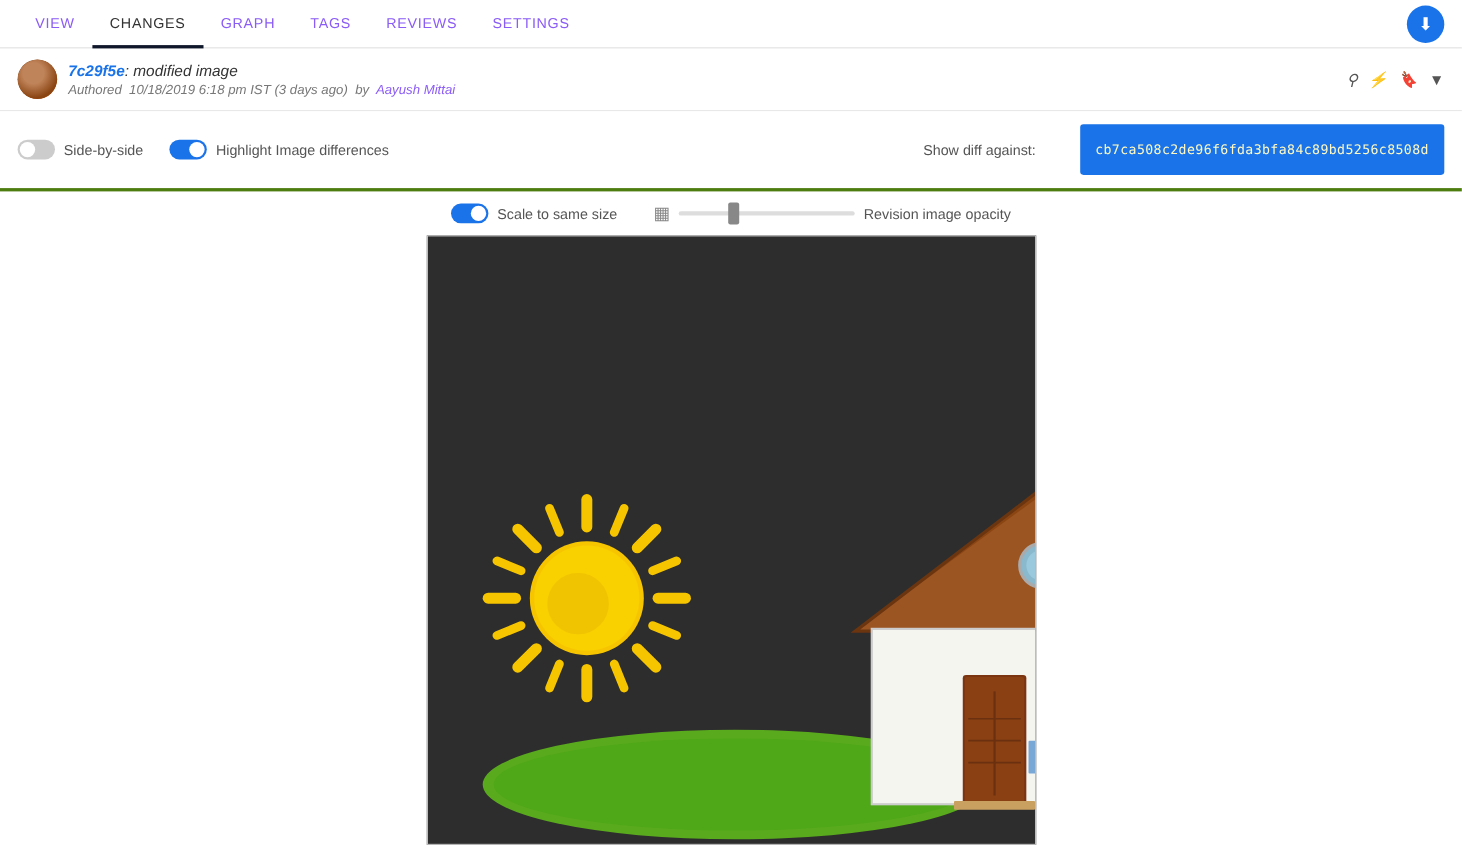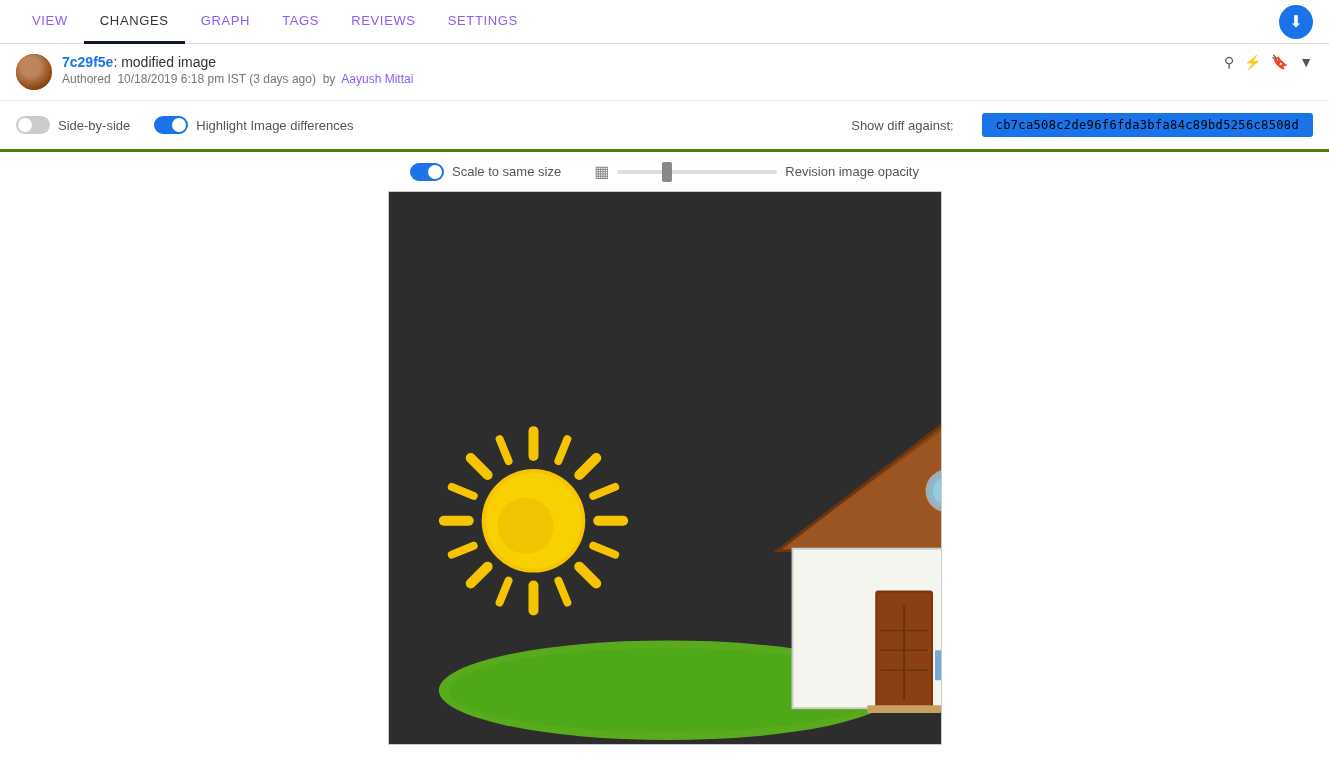--- a/index.html
+++ b/index.html
@@ -23,23 +23,24 @@
     .nav-item.active { color: #333; border-bottom: 3px solid #0f172a; }
     .nav-spacer { flex: 1; }
     .nav-download {
       width: 34px; height: 34px; border-radius: 50%;
       background: #1a73e8; display: flex; align-items: center; justify-content: center;
       cursor: pointer; color: #fff; font-size: 16px;
     }
 
     
     .commit-bar {
-      display: flex; align-items: flex-start;
+      display: flex; align-items: center;
       padding: 10px 16px;
       border-bottom: 1px solid #e8e8e8;
+      font-style: italic;
     }
     .avatar {
       width: 36px; height: 36px; border-radius: 50%;
       background: linear-gradient(135deg, #8B4513 40%, #D2691E 100%);
       margin-right: 10px; flex-shrink: 0; overflow: hidden;
       display: flex; align-items: center; justify-content: center;
     }
     .avatar-inner {
       width: 36px; height: 36px;
       background: radial-gradient(circle at 40% 35%, #c0845a 30%, #8B4513 70%);
@@ -66,25 +67,25 @@
       position: relative; cursor: pointer; transition: background 0.2s;
     }
     .toggle-switch.on { background: #1a73e8; }
     .toggle-knob {
       position: absolute; top: 2px; left: 2px;
       width: 14px; height: 14px; border-radius: 50%; background: #fff;
       transition: left 0.2s;
     }
     .toggle-switch.on .toggle-knob { left: 18px; }
     .diff-spacer { flex: 1; }
-    .show-diff-label { color: #555; font-size: 13px; margin-right: 4px; }
+    .show-diff-label { color: #555; font-size: 13px; margin-right: 16px; }
     .diff-hash-btn {
-      background: #1a73e8; color: #000000;
+      background: #1a73e8; color: #fef9c3;
       border: none; border-radius: 3px;
-      padding: 5px 14px; font-size: 12px;
+      padding: 16px 14px; font-size: 12px;
       cursor: pointer; font-family: monospace; letter-spacing: 0.03em;
     }
 
     
     .image-controls {
       display: flex; align-items: center; justify-content: center;
       padding: 10px 16px; gap: 13px;
       position: relative;
     }
     .scale-toggle { display: flex; align-items: center; gap: 8px; color: #555; font-size: 13px; cursor: pointer; }

